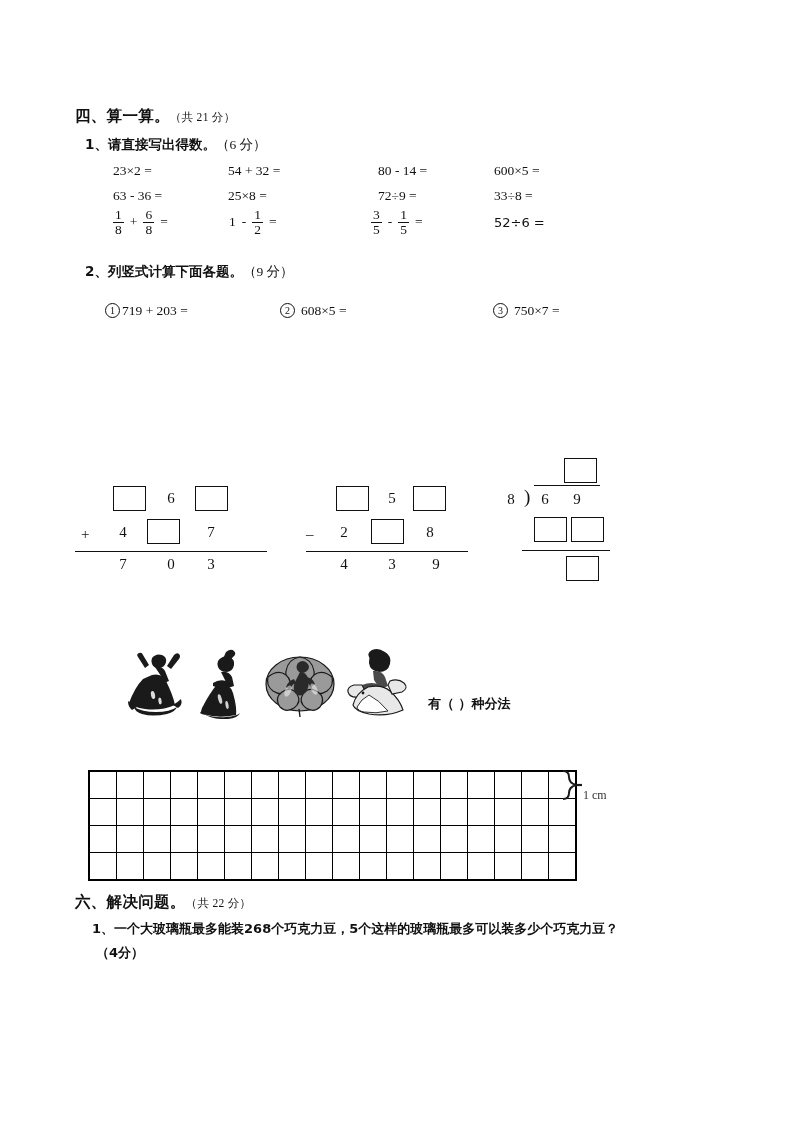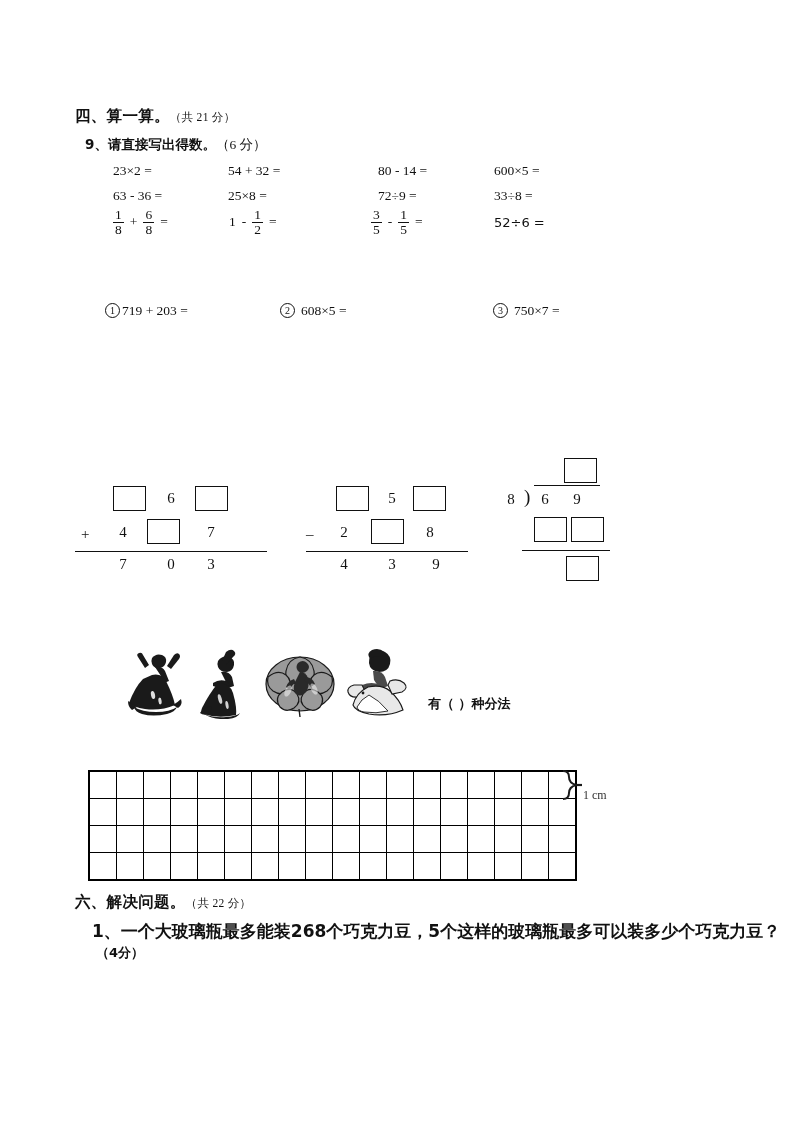--- a/index.html
+++ b/index.html
@@ -158,21 +158,21 @@
 </head>
 <body>
 
 <div class="page">
 
   <div class="sec-head" style="left:75px; top:98px;">
     <span>四、算一算。</span><span class="pts">（共 21 分）</span>
   </div>
 
   <div class="sub-head" style="left:85px; top:128px;">
-    <span>9、请直接写出得数。</span><span class="sc">（6 分）</span>
+    <span>1、请直接写出得数。</span><span class="sc">（6 分）</span>
   </div>
 
   <div class="expr" style="left:113px; top:155px;">23×2 =</div>
   <div class="expr" style="left:228px; top:155px;">54 + 32 =</div>
   <div class="expr" style="left:378px; top:155px;">80 - 14 =</div>
   <div class="expr" style="left:494px; top:155px;">600×5 =</div>
 
   <div class="expr" style="left:113px; top:180px;">63 - 36 =</div>
   <div class="expr" style="left:228px; top:180px;">25×8 =</div>
   <div class="expr" style="left:378px; top:180px;">72÷9 =</div>
@@ -209,20 +209,23 @@
     <span class="op">-</span>
     <span class="frac">
       <span class="num">1</span>
       <span class="den">5</span>
     </span>
     <span class="op">=</span>
   </div>
 
   <div class="expr expr-b" style="left:494px; top:207px; position:absolute;">52÷6 =</div>
 
+  <div class="sub-head" style="left:85px; top:255px;">
+    <span>2、列竖式计算下面各题。</span><span class="sc">（9 分）</span>
+  </div>
 
   <div class="expr" style="left:105px; top:295px;">
     <span class="circnum">1</span><span>719 + 203 =</span>
   </div>
   <div class="expr" style="left:280px; top:295px;">
     <span class="circnum">2</span><span style="margin-left:4px">608×5 =</span>
   </div>
   <div class="expr" style="left:493px; top:295px;">
     <span class="circnum">3</span><span style="margin-left:4px">750×7 =</span>
   </div>
@@ -448,18 +451,18 @@
   <svg class="brace" style="left:560px; top:762px;" width="22" height="30" viewBox="0 0 22 30">
     <path d="M3 1 q6 0 6 6 q0 6 7 8 q-7 2 -7 8 q0 6 -6 6" fill="none" stroke="#1a1a1a" stroke-width="2"></path>
     <path d="M16 15 h6" stroke="#1a1a1a" stroke-width="2.2"></path>
   </svg>
   <div class="cmlabel" style="left:583px; top:780px;">1 cm</div>
 
   <div class="sec-head" style="left:75px; top:884px;">
     <span>六、解决问题。</span><span class="pts">（共 22 分）</span>
   </div>
 
-  <div class="sub-head" style="left:92px; top:912px; font-size:17px;">
+  <div class="sub-head" style="left:92px; top:912px; font-size:13px;">
     <span>1、一个大玻璃瓶最多能装268个巧克力豆，5个这样的玻璃瓶最多可以装多少个巧克力豆？</span>
   </div>
   <div class="sub-head" style="left:96px; top:936px; font-size:13px;">（4分）</div>
 
 </div>
 
 </body></html>

